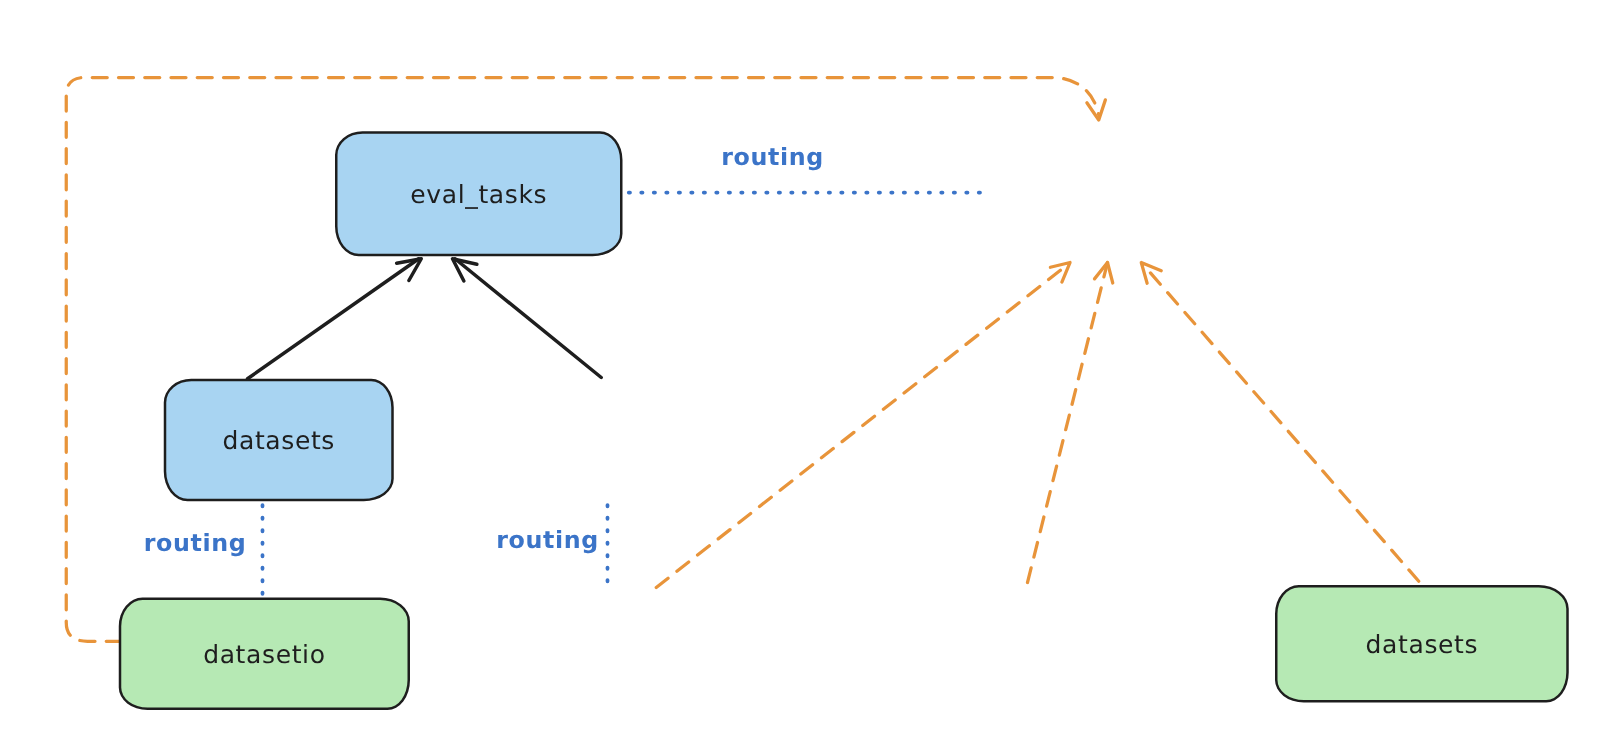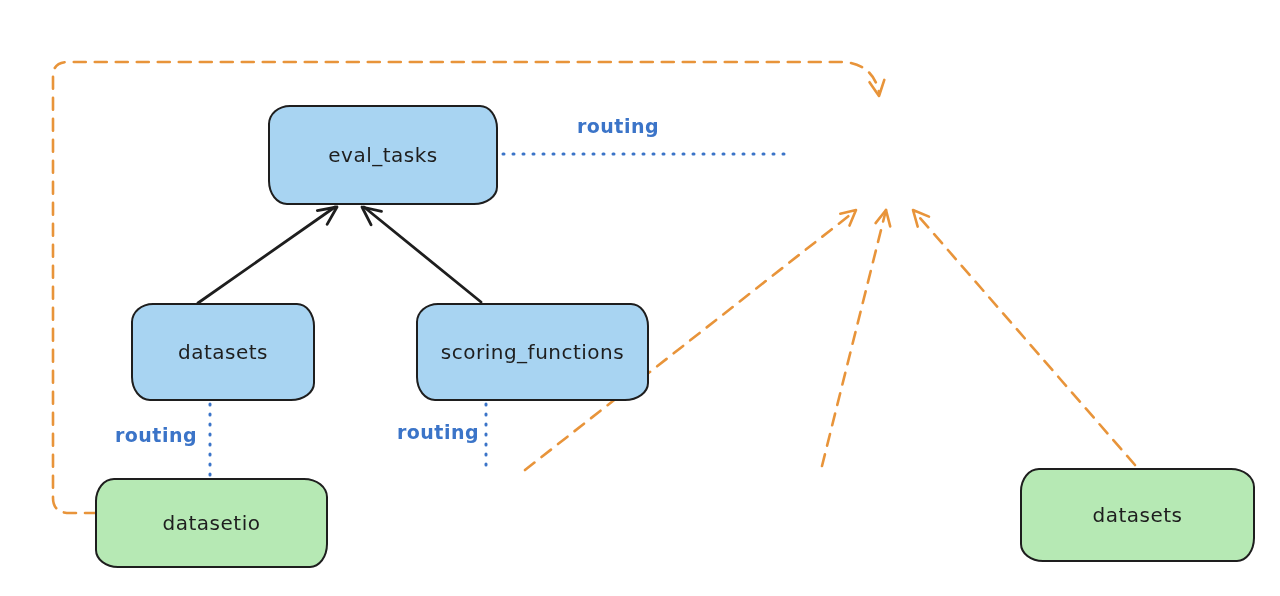--- a/index.html
+++ b/index.html
@@ -68,21 +68,20 @@
 
     <path class="edge-orange" d="M 1135 465 L 914 211"></path>
     <path class="head-orange" d="M 917.7 226.6 L 913 210 L 929 216.6"></path>
   </svg>
 
   <div class="node blue" style="left:232px;top:105px;width:230px;height:100px;">eval_tasks</div>
 
 
   <div class="node blue" style="left:95px;top:303px;width:184px;height:98px;">datasets</div>
 
-  <div class="node blue" style="left:380px;top:303px;width:233px;height:98px;">scoring_functions</div>
 
   <div class="node green" style="left:95px;top:478px;width:233px;height:90px;text-align:center;">datasetio</div>
 
 
 
   <div class="node green" style="left:1020px;top:468px;width:235px;height:94px;">datasets</div>
 
   <div class="edge-label" style="left:573px;top:115px;width:90px;">routing</div>
 
   <div class="edge-label" style="left:114px;top:424px;width:84px;">routing</div>

